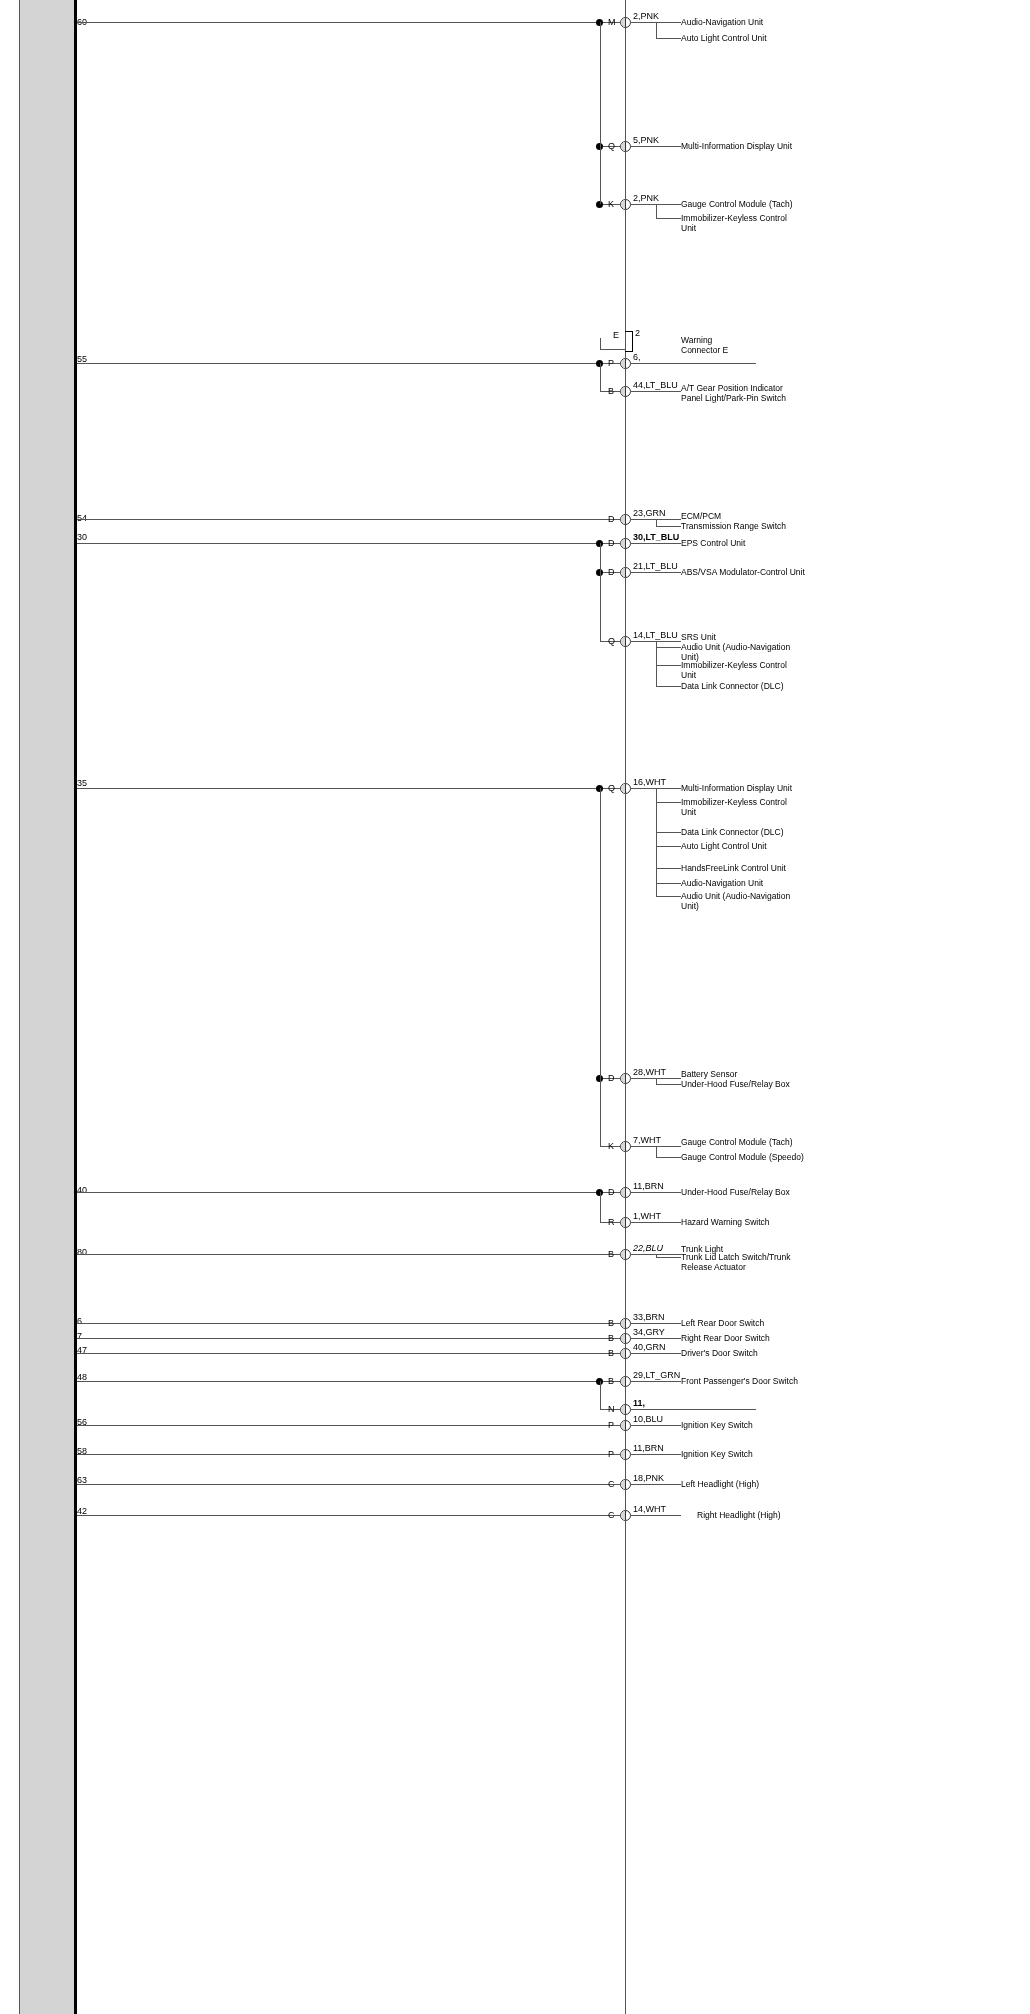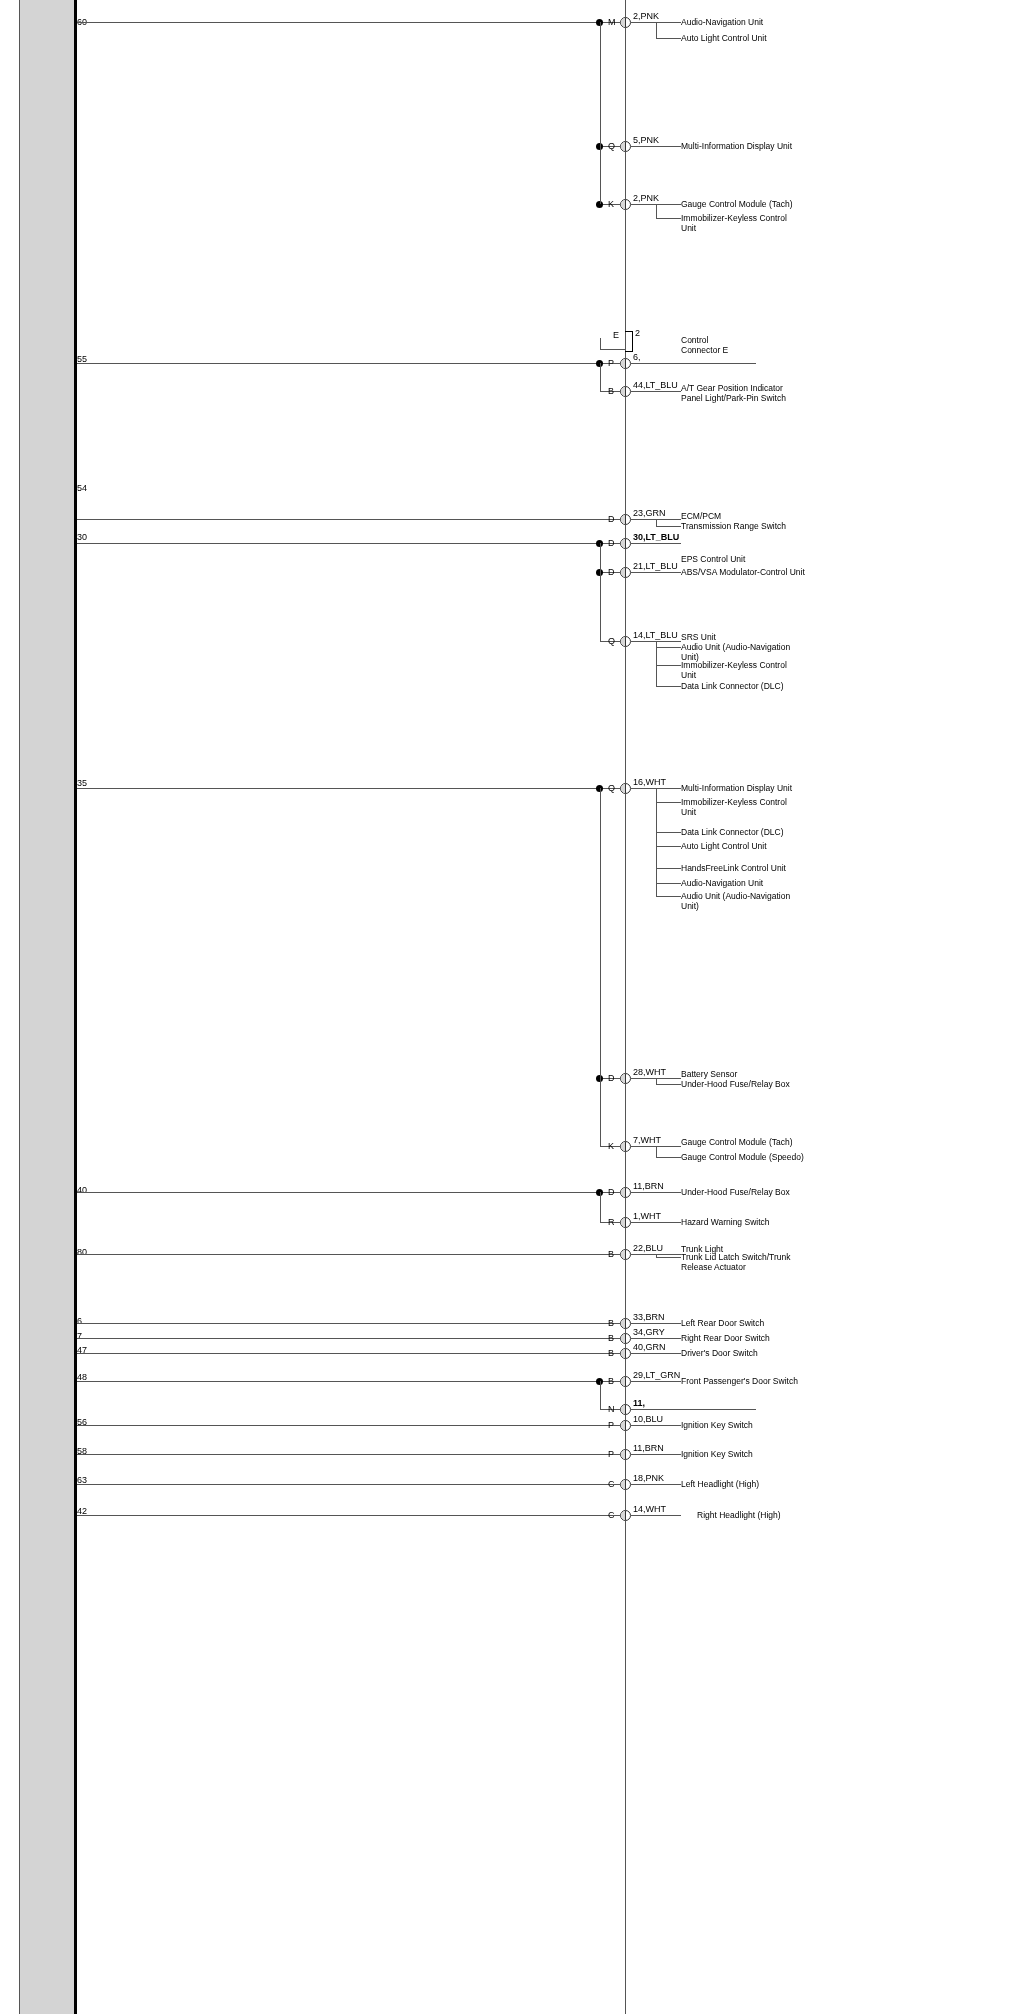--- a/index.html
+++ b/index.html
@@ -62,27 +62,27 @@
 <div id="left-band"></div>
 <div id="left-rule-thick"></div>
 
 <div id="bus-main" class="bus"></div>
 
 <div class="vline" style="left:600px;top:338px;height:12px;"></div>
 <div class="hline" style="left:600px;top:349px;width:25px;"></div>
 <div class="pin-letter" style="left:613px;top:331px;">E</div>
 <div class="opt-bracket" style="left:625px;top:331px;"></div>
 <div class="wire-spec" style="left:635px;top:328px;">2</div>
-<div class="note" style="left:681px;top:335px;">Control</div>
+<div class="note" style="left:681px;top:335px;">Warning</div>
 <div class="note" style="left:681px;top:345px;">Connector E</div>
 
 <div id="numbers-layer">
     <div class="row-num" style="left: 77px; top: 18px;">60</div>
     <div class="row-num" style="left: 77px; top: 355px;">55</div>
-    <div class="row-num" style="left: 77px; top: 484px;">54</div>
+    <div class="row-num" style="left: 77px; top: 514px;">54</div>
     <div class="row-num" style="left: 77px; top: 533px;">30</div>
     <div class="row-num" style="left: 77px; top: 779px;">35</div>
     <div class="row-num" style="left: 77px; top: 1186px;">40</div>
     <div class="row-num" style="left: 77px; top: 1248px;">80</div>
     <div class="row-num" style="left: 77px; top: 1317px;">6</div>
     <div class="row-num" style="left: 77px; top: 1332px;">7</div>
     <div class="row-num" style="left: 77px; top: 1346px;">47</div>
     <div class="row-num" style="left: 77px; top: 1373px;">48</div>
     <div class="row-num" style="left: 77px; top: 1418px;">56</div>
     <div class="row-num" style="left: 77px; top: 1447px;">58</div>
@@ -155,21 +155,21 @@
     <div class="vline" style="left: 656px; top: 519px; height: 7px;"></div>
     <div class="hline" style="left: 77px; top: 543px; width: 523px;"></div>
     <div class="hline" style="left: 600px; top: 543px; width: 20px;"></div>
     <div class="dot" style="left: 596px; top: 540px;"></div>
     <div class="pin-letter" style="left: 608px; top: 539px;">D</div>
     <div class="pin" style="left: 620px; top: 538px;">
       <div class="pin-fill"></div>
     </div>
     <div class="wire-spec" style="left: 633px; top: 532px; font-weight: bold;">30,LT_BLU</div>
     <div class="hline" style="left: 631px; top: 543px; width: 50px;"></div>
-    <div class="dest" style="left: 681px; top: 538px; margin-top: 16px;">EPS Control Unit</div>
+    <div class="dest" style="left: 681px; top: 538px;">EPS Control Unit</div>
     <div class="hline" style="left: 600px; top: 572px; width: 20px;"></div>
     <div class="dot" style="left: 596px; top: 569px;"></div>
     <div class="pin-letter" style="left: 608px; top: 568px;">D</div>
     <div class="pin" style="left: 620px; top: 567px;">
       <div class="pin-fill"></div>
     </div>
     <div class="wire-spec" style="left: 633px; top: 561px;">21,LT_BLU</div>
     <div class="hline" style="left: 631px; top: 572px; width: 50px;"></div>
     <div class="dest" style="left: 681px; top: 567px;">ABS/VSA Modulator-Control Unit</div>
     <div class="hline" style="left: 600px; top: 641px; width: 20px;"></div>
@@ -250,21 +250,21 @@
     </div>
     <div class="wire-spec" style="left: 633px; top: 1211px;">1,WHT</div>
     <div class="hline" style="left: 631px; top: 1222px; width: 50px;"></div>
     <div class="dest" style="left: 681px; top: 1217px;">Hazard Warning Switch</div>
     <div class="hline" style="left: 77px; top: 1254px; width: 523px;"></div>
     <div class="hline" style="left: 600px; top: 1254px; width: 20px;"></div>
     <div class="pin-letter" style="left: 608px; top: 1250px;">B</div>
     <div class="pin" style="left: 620px; top: 1249px;">
       <div class="pin-fill"></div>
     </div>
-    <div class="wire-spec" style="left: 633px; top: 1243px;">22,BLU</div>
+    <div class="wire-spec" style="left: 633px; top: 1243px; font-style: italic;">22,BLU</div>
     <div class="hline" style="left: 631px; top: 1254px; width: 50px;"></div>
     <div class="dest" style="left: 681px; top: 1244px;">Trunk Light</div>
     <div class="dest wrap" style="left: 681px; top: 1252px;">Trunk Lid Latch Switch/Trunk Release Actuator</div>
     <div class="hline" style="left: 656px; top: 1257px; width: 25px;"></div>
     <div class="vline" style="left: 656px; top: 1254px; height: 3px;"></div>
     <div class="hline" style="left: 77px; top: 1323px; width: 523px;"></div>
     <div class="hline" style="left: 600px; top: 1323px; width: 20px;"></div>
     <div class="pin-letter" style="left: 608px; top: 1319px;">B</div>
     <div class="pin" style="left: 620px; top: 1318px;">
       <div class="pin-fill"></div>

